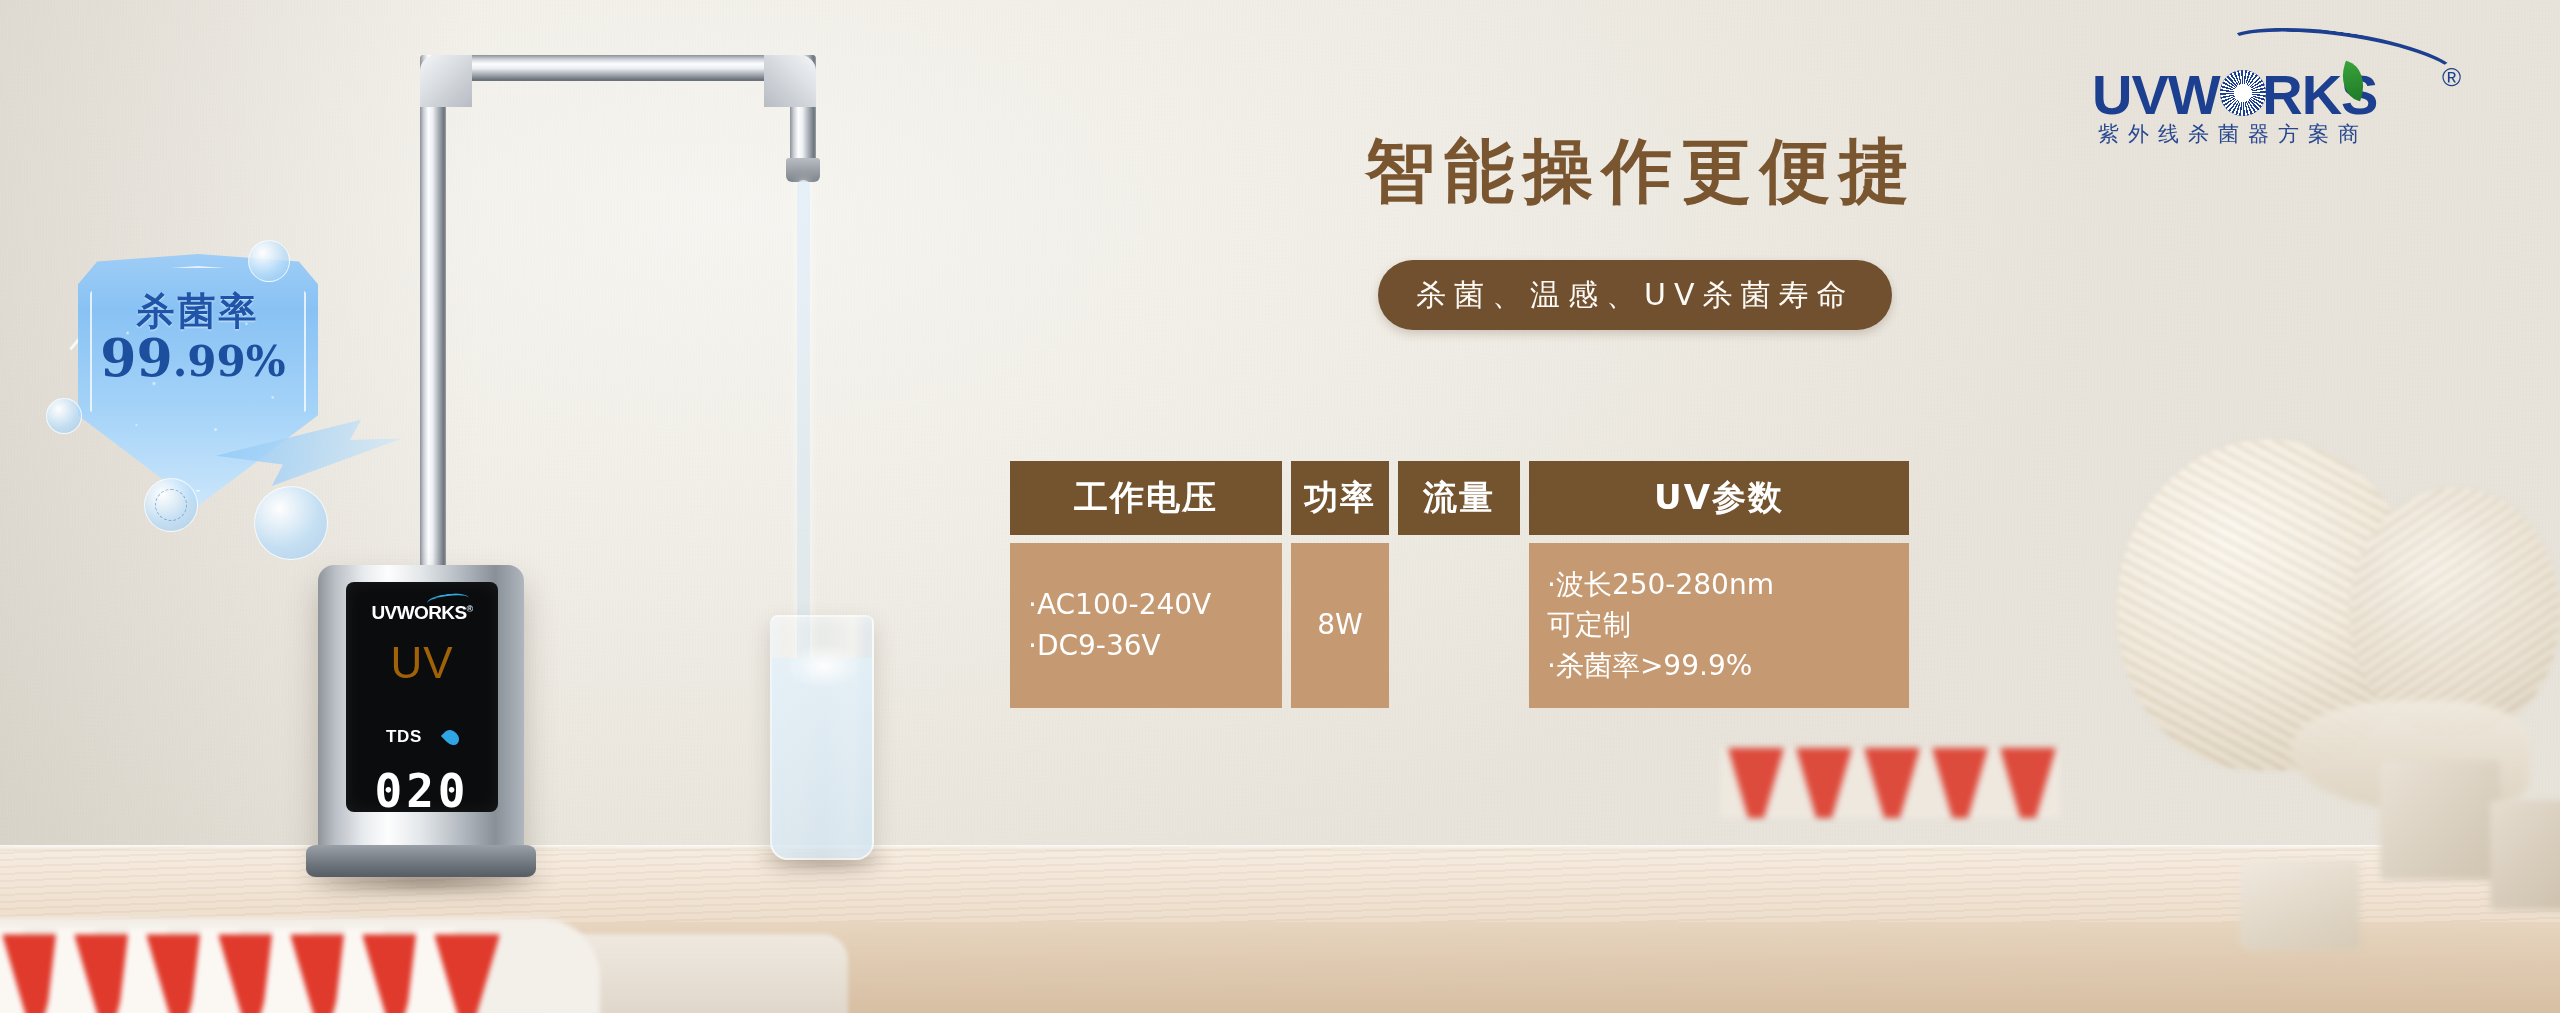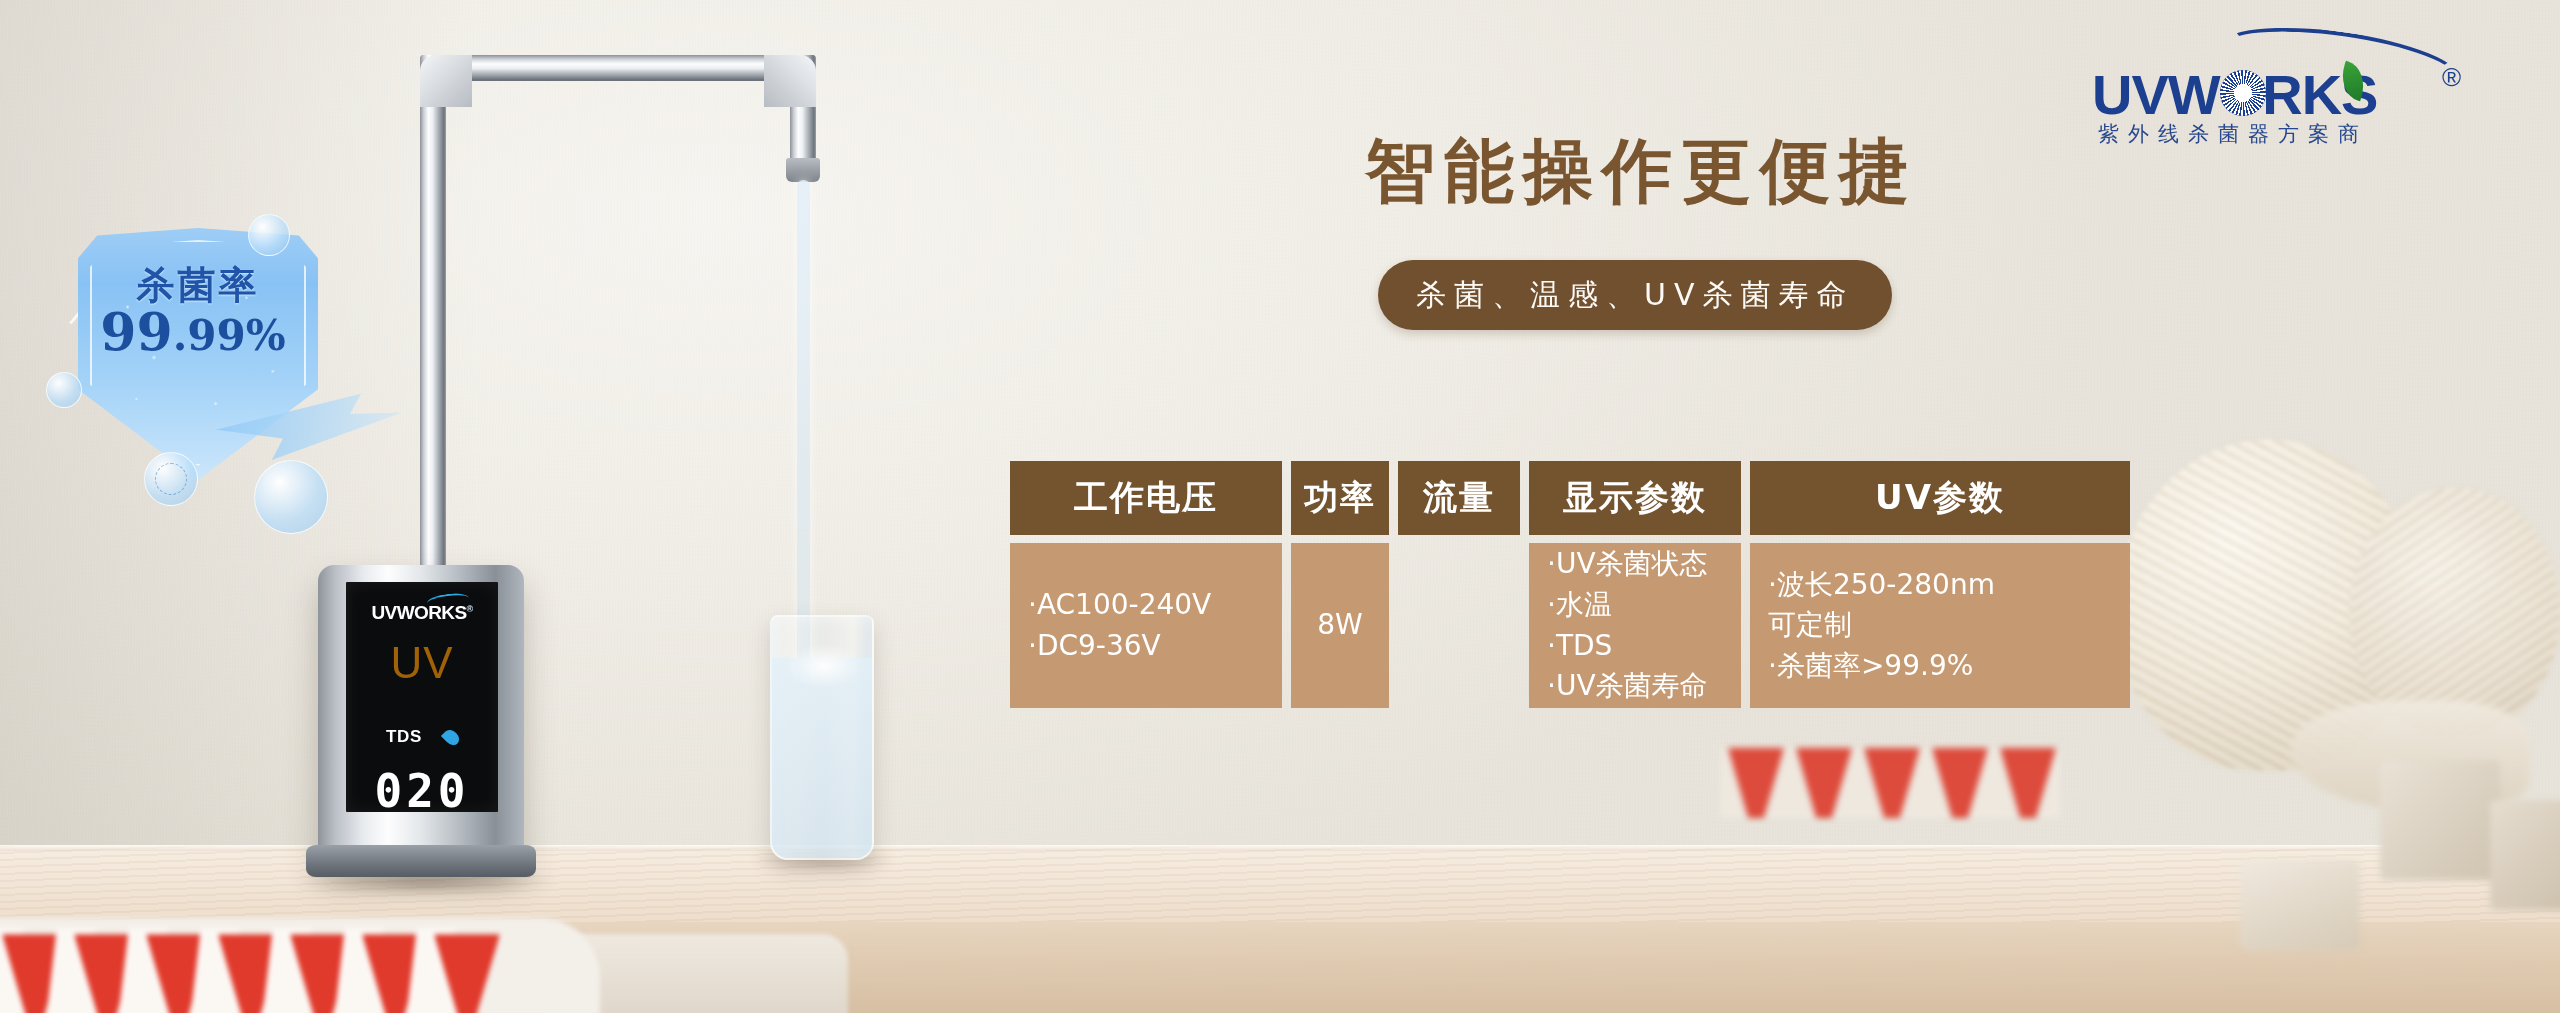--- a/index.html
+++ b/index.html
@@ -188,21 +188,21 @@
     border-radius:10px/8px;
     background:linear-gradient(180deg,#9aa0a7,#6f757c 60%,#565c63);
   }
   .device-shadow {
     position:absolute; left:292px; top:866px; width:266px; height:30px;
     background:radial-gradient(ellipse at center, rgba(70,55,40,.42), rgba(70,55,40,0) 70%);
     filter:blur(5px);
   }
   .screen {
     position:absolute; left:346px; top:582px; width:152px; height:230px;
-    background:#0b0c0e; border-radius:1px;
+    background:#0b0c0e; border-radius:8px;
     display:flex; flex-direction:column; align-items:center;
     box-shadow:inset 0 0 18px rgba(255,255,255,.06);
   }
   .screen-logo {
     margin-top:20px; font-size:19px; font-weight:bold; color:#ffffff;
     letter-spacing:-0.6px; position:relative; font-family:"Liberation Sans",sans-serif;
   }
   .screen-logo .sup { font-size:9px; vertical-align:super; color:#cfe8f7; }
   .screen-logo .arc {
     position:absolute; right:4px; top:-8px; width:42px; height:13px;
@@ -251,21 +251,21 @@
     border-radius:50%;
     background:radial-gradient(ellipse at center, rgba(255,255,255,.92), rgba(255,255,255,0) 70%);
   }
   .glass-shadow {
     position:absolute; left:752px; top:848px; width:142px; height:24px;
     background:radial-gradient(ellipse at center, rgba(90,70,55,.30), rgba(90,70,55,0) 72%);
     filter:blur(4px);
   }
 
   
-  .badge { position:absolute; left:40px; top:200px; width:320px; height:320px; }
+  .badge { position:absolute; left:40px; top:226px; width:320px; height:320px; }
   .badge-shield {
     position:absolute; left:38px; top:28px; width:240px; height:252px;
     background:linear-gradient(180deg,#9ecdf6 0%, #88c2f4 22%, #a5d3f8 62%, #cbe6fb 100%);
     clip-path:polygon(0% 12%, 8% 3%, 50% 0%, 92% 3%, 100% 12%, 100% 64%, 50% 100%, 0% 64%);
     box-shadow:0 8px 22px rgba(80,140,200,.30);
   }
   .badge-shield-inner {
     position:absolute; left:50px; top:40px; width:216px; height:226px;
     border:2px solid rgba(255,255,255,.75);
     clip-path:polygon(0% 12%, 8% 3%, 50% 0%, 92% 3%, 100% 12%, 100% 64%, 50% 100%, 0% 64%);
@@ -524,29 +524,20 @@
     <div class="col">
       <div class="col-head w2">功率</div>
       <div class="col-body w2 center">
         <div>8W</div>
       </div>
     </div>
     <div class="col">
       <div class="col-head w3">流量</div>
     </div>
     <div class="col">
-      <div class="col-head w4">显示参数</div>
-      <div class="col-body w4 left">
-        <div>·UV杀菌状态</div>
-        <div>·水温</div>
-        <div>·TDS</div>
-        <div>·UV杀菌寿命</div>
-      </div>
-    </div>
-    <div class="col">
       <div class="col-head w5">UV参数</div>
       <div class="col-body w5 left">
         <div>·波长250-280nm</div>
         <div>可定制</div>
         <div>·杀菌率&gt;99.9%</div>
       </div>
     </div>
   </div>
 
 </body></html>

